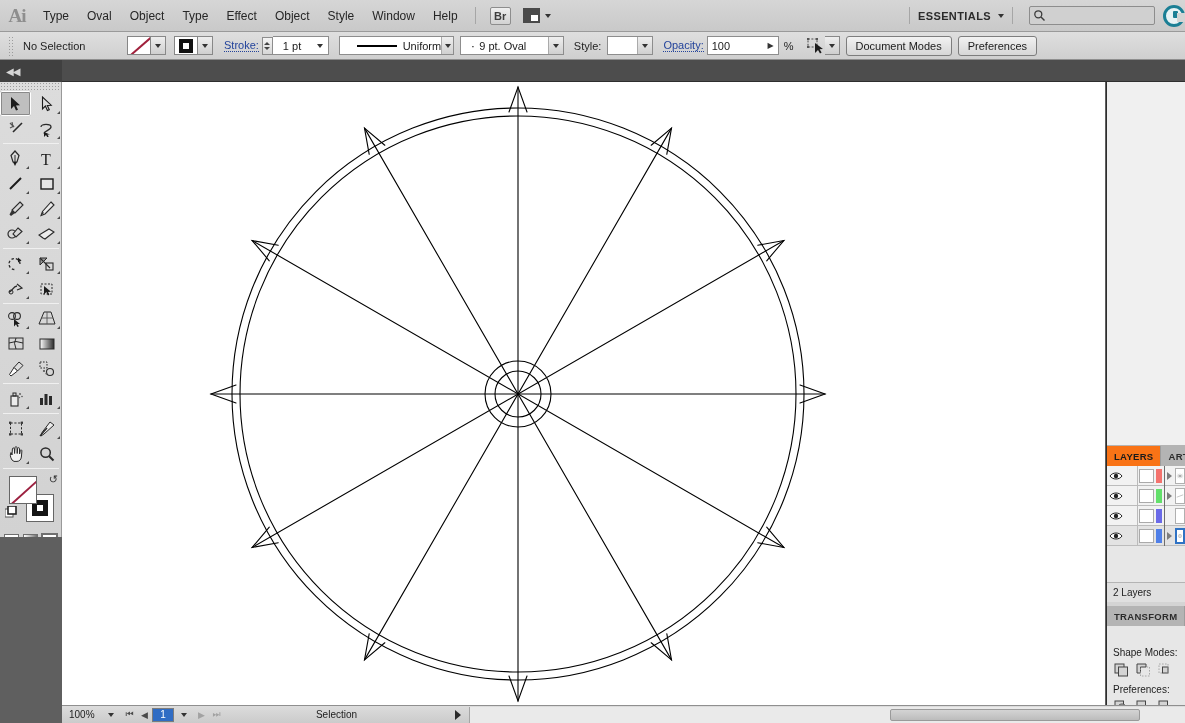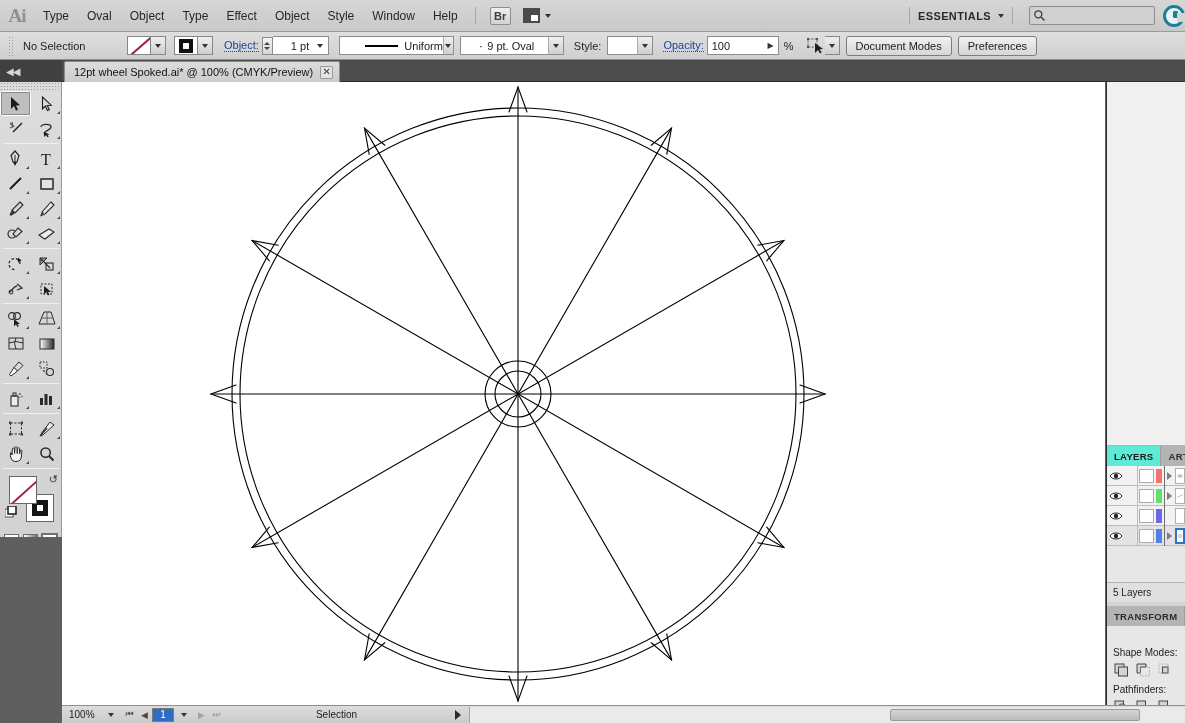--- a/index.html
+++ b/index.html
@@ -97,21 +97,21 @@
   }
   .spin i { width: 0; height: 0; border-left: 3px solid transparent; border-right: 3px solid transparent; display: block; }
   .spin .up { border-bottom: 3px solid #444; }
   .spin .dn { border-top: 3px solid #444; }
   .field {
     height: 19px; border: 1px solid #8d8d8d; background: #fff; display: flex; align-items: center;
     padding: 0 4px; font-size: 11px; justify-content: space-between;
   }
   .combo {
     height: 19px; border: 1px solid #8d8d8d; background: #fff; display: flex; align-items: center;
-    font-size: 11px; padding-left: 18px; justify-content: space-between;
+    font-size: 11px; padding-left: 10px; justify-content: space-between;
   }
   .combo .cbtn { width: 15px; height: 17px; display: flex; align-items: center; justify-content: center;
                  background: linear-gradient(#efefef,#d0d0d0); border-left: 1px solid #aaa; }
   .btn {
     height: 20px; padding: 0 9px; border: 1px solid #7d7d7d; border-radius: 3px;
     background: linear-gradient(#f2f2f2, #d6d6d6); font-size: 11px; color: #1b1b1b;
     display: flex; align-items: center; margin-left: 6px; white-space: nowrap;
   }
   .uniform-line { width: 52px; height: 2px; background: #000; margin: 0 6px 0 7px; }
 
@@ -197,21 +197,21 @@
     position: absolute; left: 1106px; top: 82px; width: 79px; height: 623px;
     background: #d4d4d4; border-left: 1px solid #2d2d2d;
   }
   .dock-gap { height: 364px; background: #f0f0f0; border-bottom: 1px solid #b4b4b4; }
   .panel-tabs { display: flex; height: 20px; background: #b8b8b8; }
   .ptab {
     height: 20px; display: flex; align-items: center; padding: 0 7px;
     font-size: 9.5px; font-weight: bold; color: #2c2c2c; letter-spacing: .3px;
     background: #b4b4b4; border-right: 1px solid #9d9d9d;
   }
-  .ptab.active { background: #5eead4; color: #1b1b1b; }
+  .ptab.active { background: #f97316; color: #1b1b1b; }
   .panel-body { background: #e7e7e7; }
   .layer-row {
     display: flex; align-items: center; height: 20px; border-bottom: 1px solid #bcbcbc;
     background: #f2f2f2; position: relative;
   }
   .layer-row.sel { background: #e3e3e3; }
   .eye { width: 18px; display: flex; align-items: center; justify-content: center; }
   .lock-cell { width: 13px; border-right: 1px solid #bbb; height: 20px; }
   .lthumb { width: 15px; height: 14px; border: 1px solid #aaa; background: #fff; margin-left: 1px; }
   .lcolor { width: 6px; height: 14px; margin-left: 2px; }
@@ -299,21 +299,21 @@
     <div style="width:8px"></div>
     <div style="display:flex;align-items:center">
       <div class="swatch-box">
           <span class="swatch-stroke-in"></span>
         </div>
       <div class="mini-drop">
           <span class="caret-sm"></span>
         </div>
     </div>
     <div style="width:11px"></div>
-    <div class="cb-label-link">Object:</div>
+    <div class="cb-label-link">Stroke:</div>
     <div class="spin">
         <i class="up"></i>
         <i class="dn"></i>
       </div>
     <div class="combo" style="width:56px;border-left:none">
       <span>1 pt</span>
       <span class="caret-sm" style="margin-right:5px"></span>
     </div>
     <div style="width:10px"></div>
     <div class="combo" style="width:115px">
@@ -359,24 +359,20 @@
           <span class="caret-sm"></span>
         </span>
     </div>
     <div class="btn">Document Modes</div>
     <div class="btn">Preferences</div>
   </div>
 
   <div class="tabbar">
     <div class="collapse-btn">
       <span class="dbl-arrow">◀◀</span>
-    </div>
-    <div class="doc-tab">
-      <span>12pt wheel  Spoked.ai* @ 100% (CMYK/Preview)</span>
-      <span class="tab-close">✕</span>
     </div>
   </div>
 
   <div class="toolpanel">
     <div class="tp-grip"></div>
     <div class="tool-grid">
       <div class="tool active">
         <svg width="12" height="16" viewBox="0 0 12 16">
             <path d="M1 1 L1 13 L4 10 L6 14.5 L8 13.7 L6 9.4 L10 9.2 Z" fill="#1b1b1b"></path>
           </svg>
@@ -740,21 +736,21 @@
         <span class="ltri"></span>
         <span class="lart sel">
           <svg width="100%" height="100%" viewBox="0 0 20 14">
               <circle cx="10" cy="7" r="5.6" fill="none" stroke="#333" stroke-width=".7"></circle>
               <circle cx="10" cy="7" r="1.2" fill="none" stroke="#333" stroke-width=".6"></circle>
               <line x1="10" y1="1.4" x2="10" y2="12.6" stroke="#333" stroke-width=".5"></line>
             </svg>
         </span>
       </div>
       <div style="height:36px;background:#e7e7e7"></div>
-      <div class="layers-foot">5 Layers</div>
+      <div class="layers-foot">2 Layers</div>
     </div>
 
     <div class="panel-tabs" style="margin-top:4px">
       <div class="ptab">TRANSFORM</div>
 
     </div>
     <div class="pf-body">
       <div class="pf-h">Shape Modes:</div>
       <div class="pf-row">
         <span class="pf-btn">
@@ -769,21 +765,21 @@
               <rect x="4.5" y="4" width="9" height="9" fill="none" stroke="#999" stroke-width=".8" stroke-dasharray="1.6,1.4"></rect>
             </svg>
         </span>
         <span class="pf-btn">
           <svg width="15" height="14" viewBox="0 0 15 14">
               <rect x="4.5" y="4" width="5.5" height="6" fill="#d4d4d4" stroke="#444" stroke-width="1"></rect>
               <rect x="1" y="1" width="9" height="9" fill="none" stroke="#999" stroke-width=".8" stroke-dasharray="1.6,1.4"></rect>
             </svg>
         </span>
       </div>
-      <div class="pf-h">Pathfinders:</div>
+      <div class="pf-h">Preferences:</div>
       <div class="pf-row">
         <span class="pf-btn">
           <svg width="15" height="14" viewBox="0 0 15 14">
               <rect x="1" y="1" width="8.5" height="8.5" fill="#d4d4d4" stroke="#444" stroke-width="1"></rect>
               <circle cx="8" cy="8.5" r="4.5" fill="#e9e9e9" stroke="#444" stroke-width="1"></circle>
             </svg>
         </span>
         <span class="pf-btn">
           <svg width="15" height="14" viewBox="0 0 15 14">
               <rect x="1" y="1" width="8.5" height="8.5" fill="#d4d4d4" stroke="#444" stroke-width="1"></rect>

